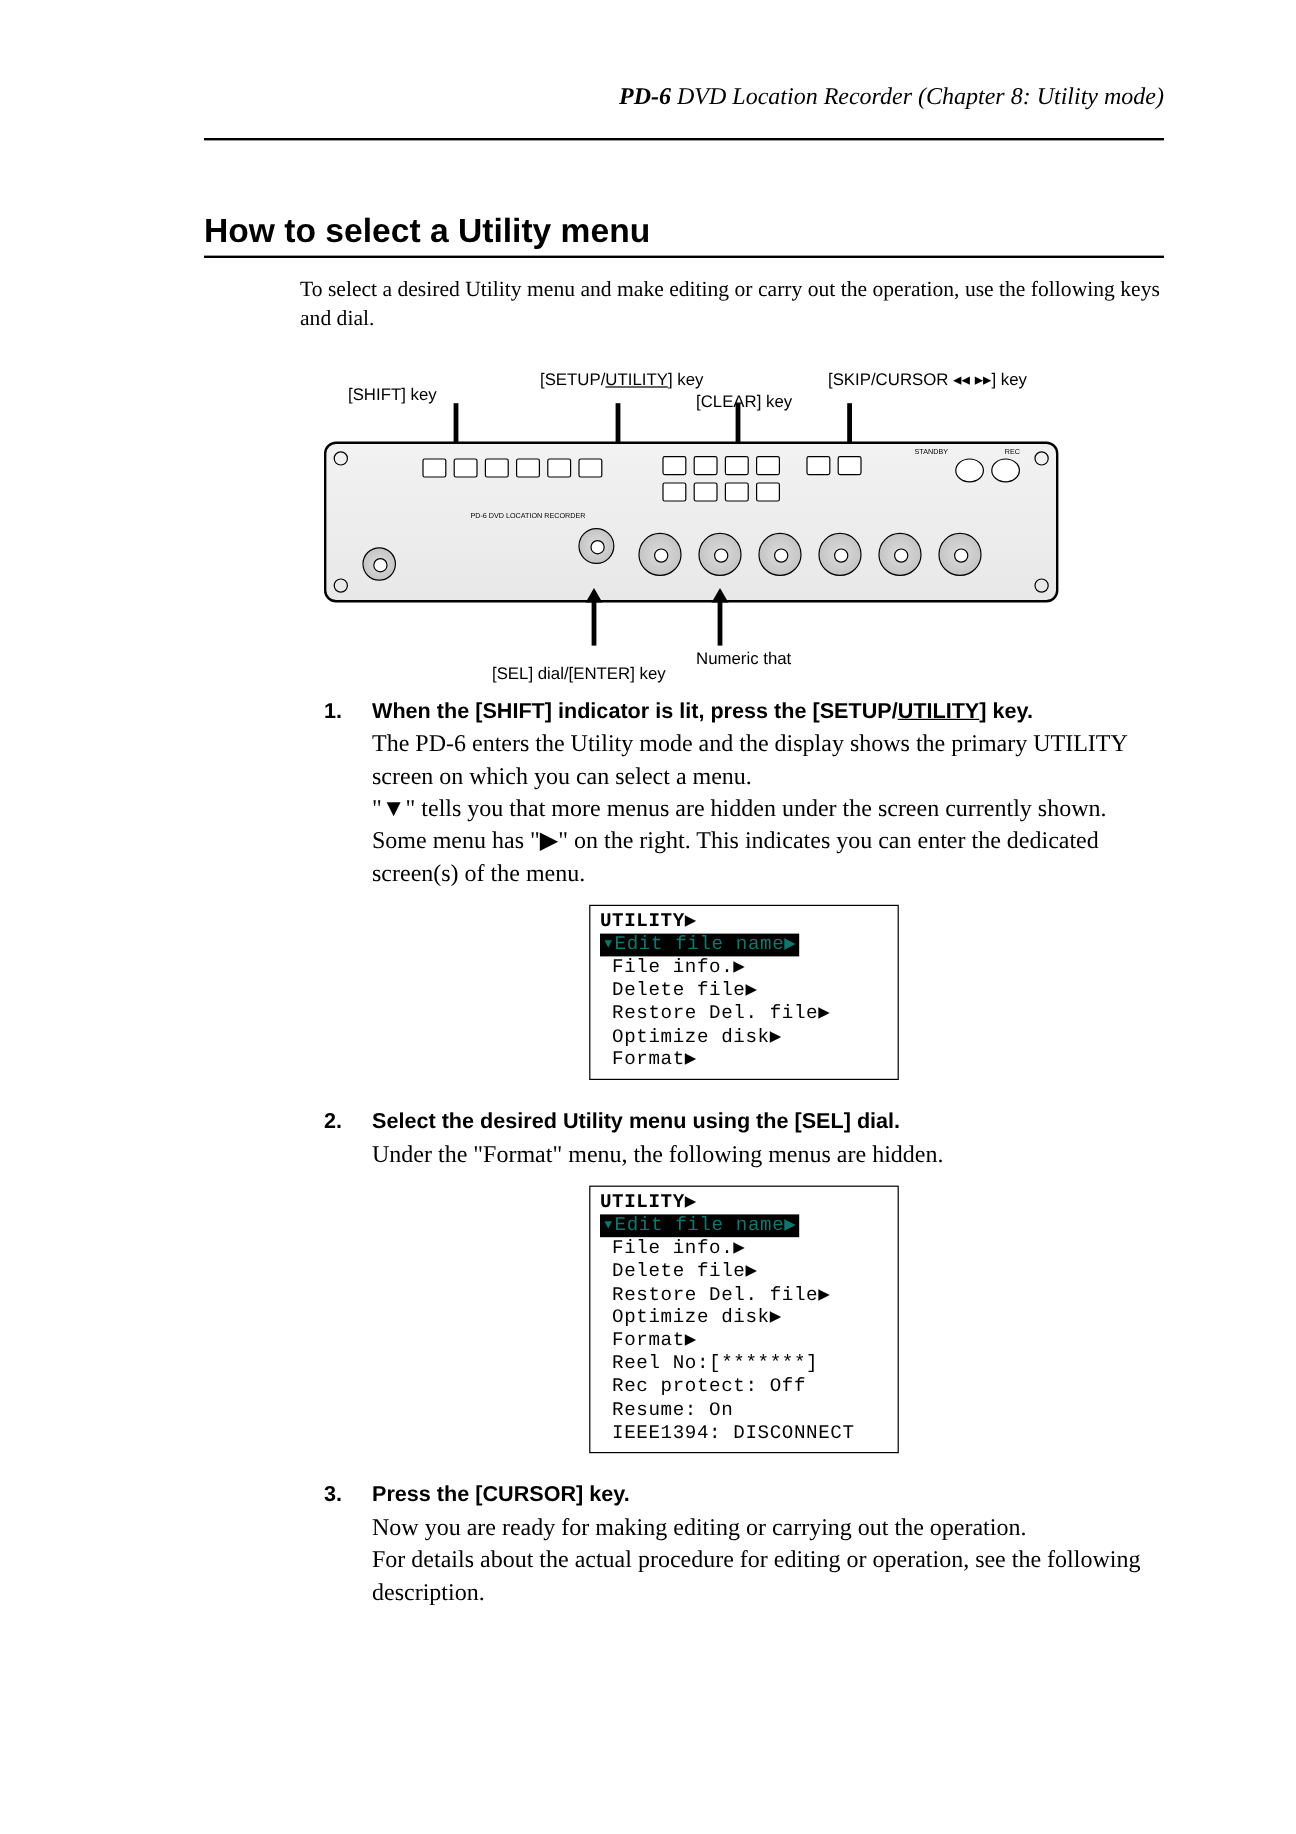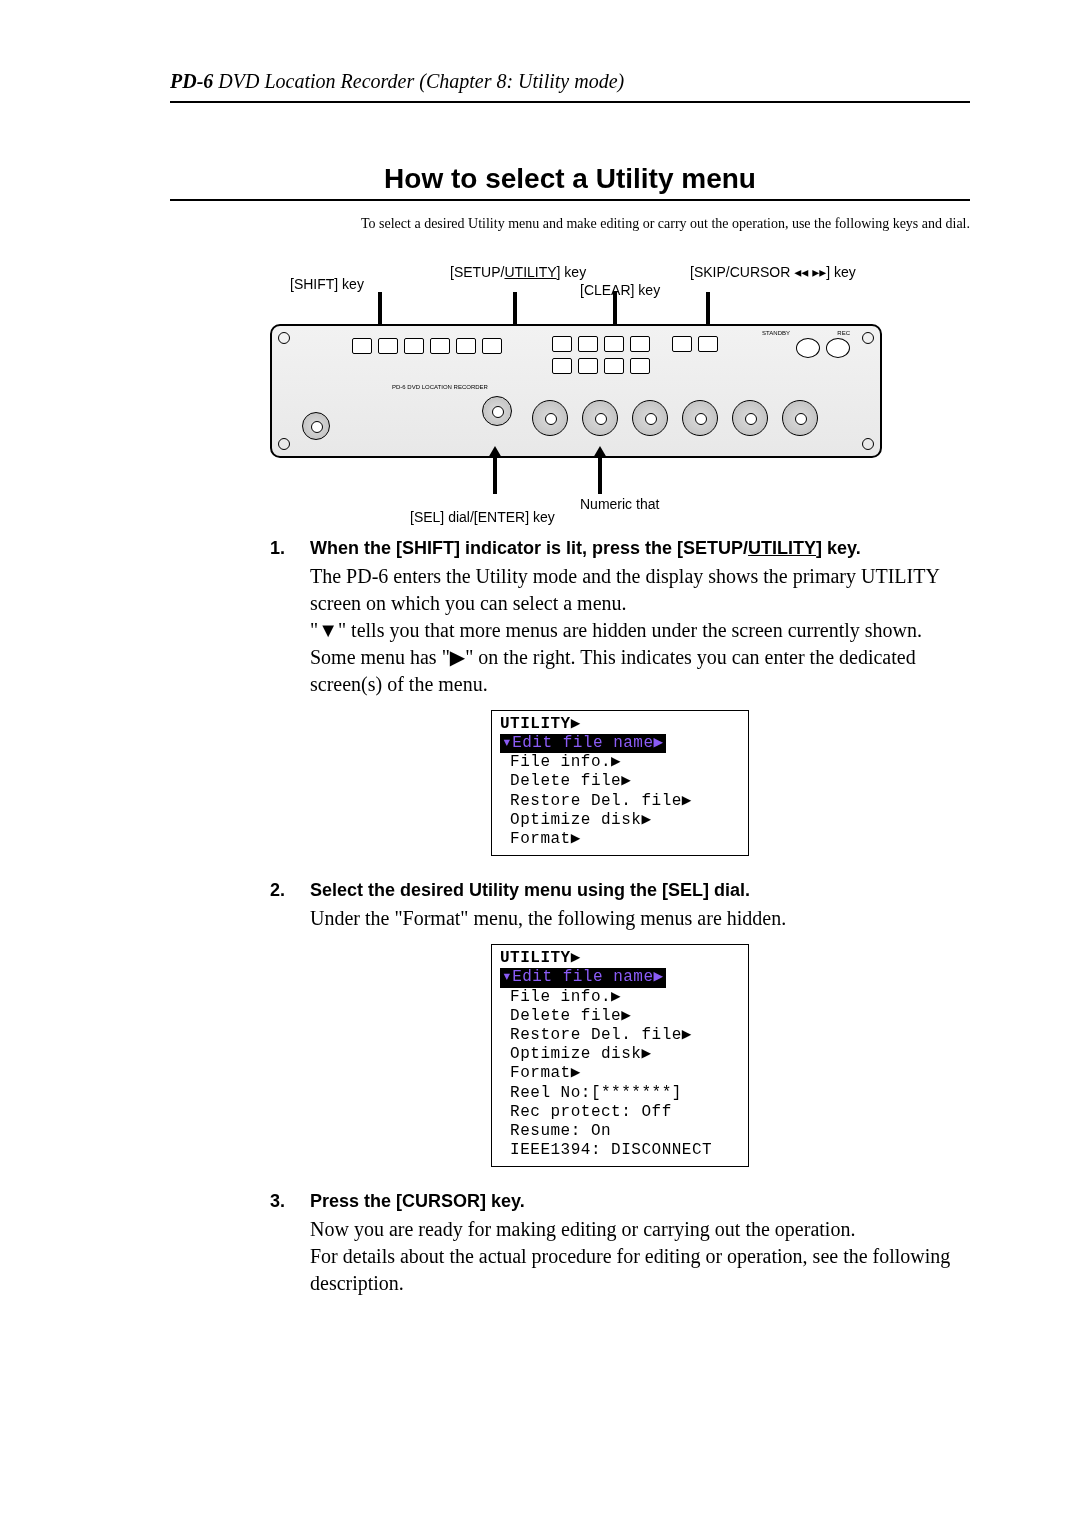--- a/index.html
+++ b/index.html
@@ -10,42 +10,41 @@
     color: #000;
   }
   .page {
     width: 1080px;
     height: 1528px;
     box-sizing: border-box;
     padding: 70px 110px 40px 170px;
     position: relative;
   }
   .running-head {
+    text-align: right;
     font-style: italic;
     font-size: 20px;
-    padding-bottom: 8px;
+    padding-bottom: 22px;
     border-bottom: 2px solid #000;
   }
   .running-head .bold { font-weight: bold; font-style: italic; }
   .section-title {
     font-family: Helvetica, Arial, sans-serif;
     font-size: 28px;
     font-weight: bold;
     margin: 60px 0 4px 0;
-    text-align: center;
   }
   .section-rule {
     border-bottom: 2px solid #000;
     margin-bottom: 14px;
   }
   .intro {
-    margin-left: 100px;
-    font-size: 14px;
+    margin-left: 80px;
+    font-size: 18px;
     line-height: 1.35;
-    text-align: right;
   }
   .diagram {
     margin: 30px 0 20px 100px;
     width: 658px;
     height: 250px;
     position: relative;
     font-family: Helvetica, Arial, sans-serif;
     font-size: 14px;
   }
   .diagram .lbl {
@@ -157,21 +156,21 @@
     line-height: 1.2;
     padding: 4px 8px 6px 8px;
     width: 240px;
     background: #fff;
     letter-spacing: 0.5px;
   }
   .lcd .hdr { font-weight: bold; }
   .lcd .hl {
     display: inline-block;
     background: #000;
-    color: #8b5cf6;
+    color: #0f766e;
     padding: 0 2px;
     white-space: pre;
   }
   .lcd .row { white-space: pre; }
   .u { text-decoration: underline; }
   .footer {
     position: absolute;
     left: 110px; right: 110px;
     bottom: 50px;
   }

